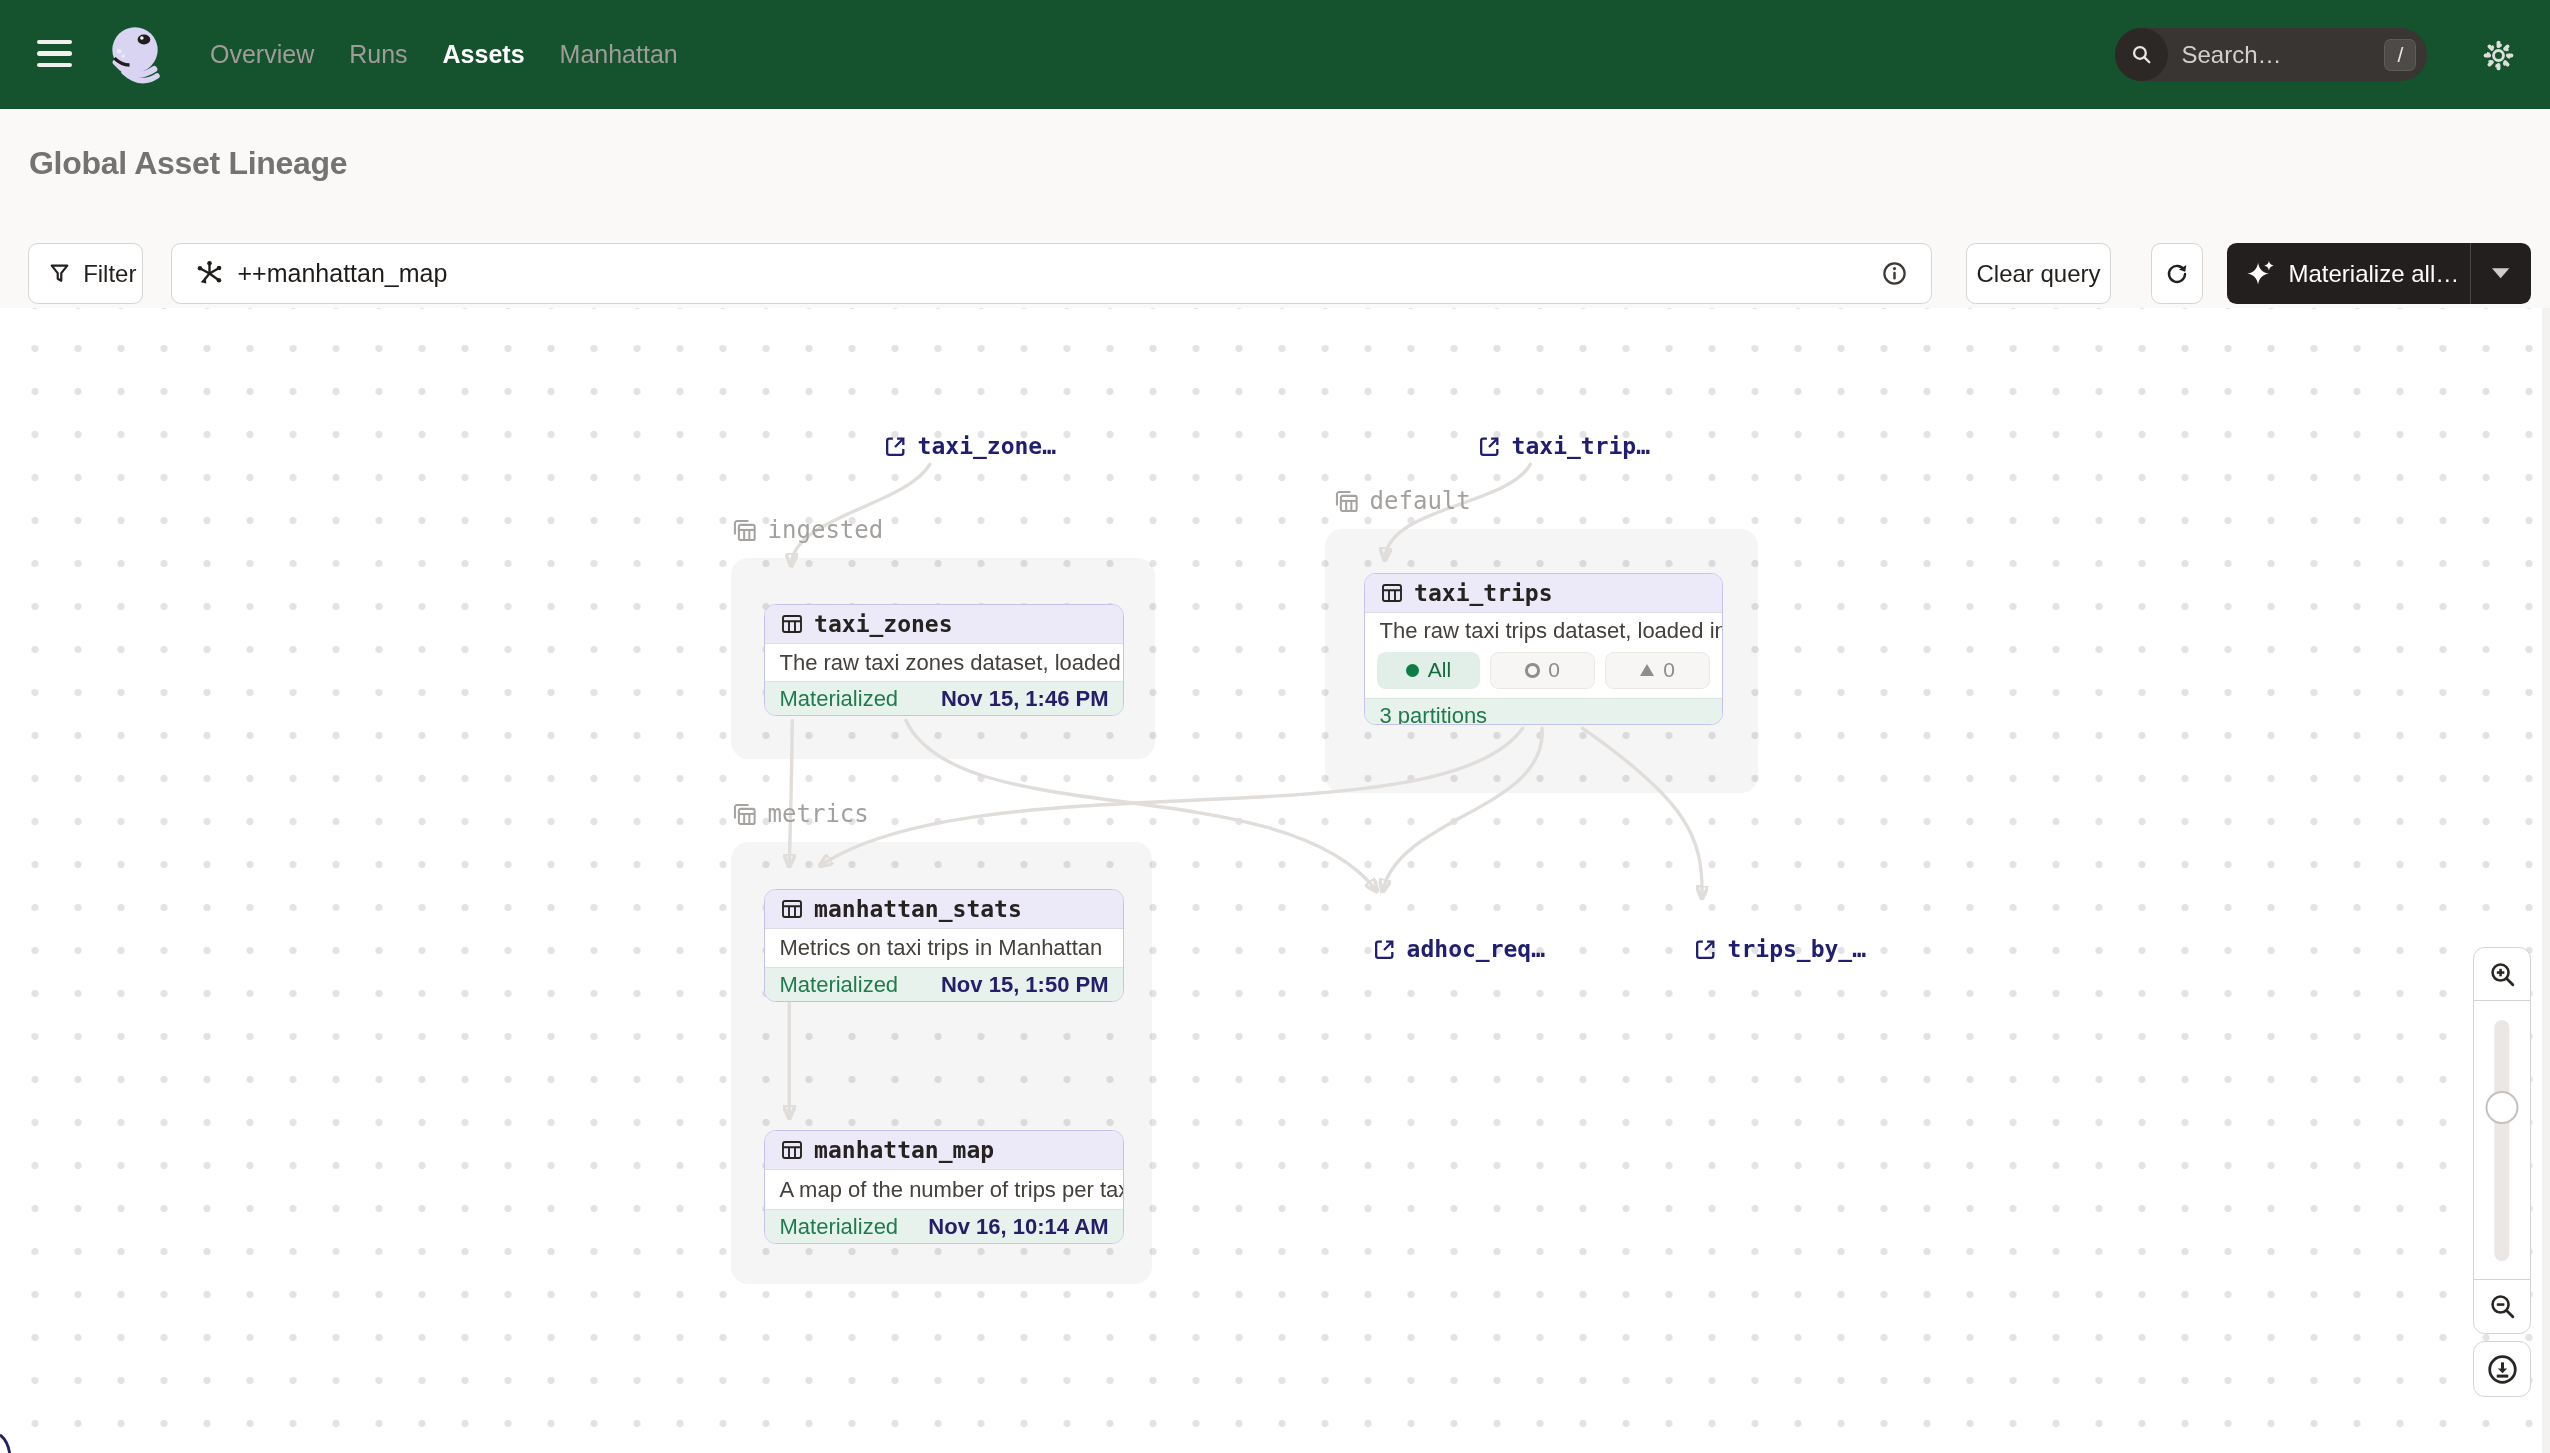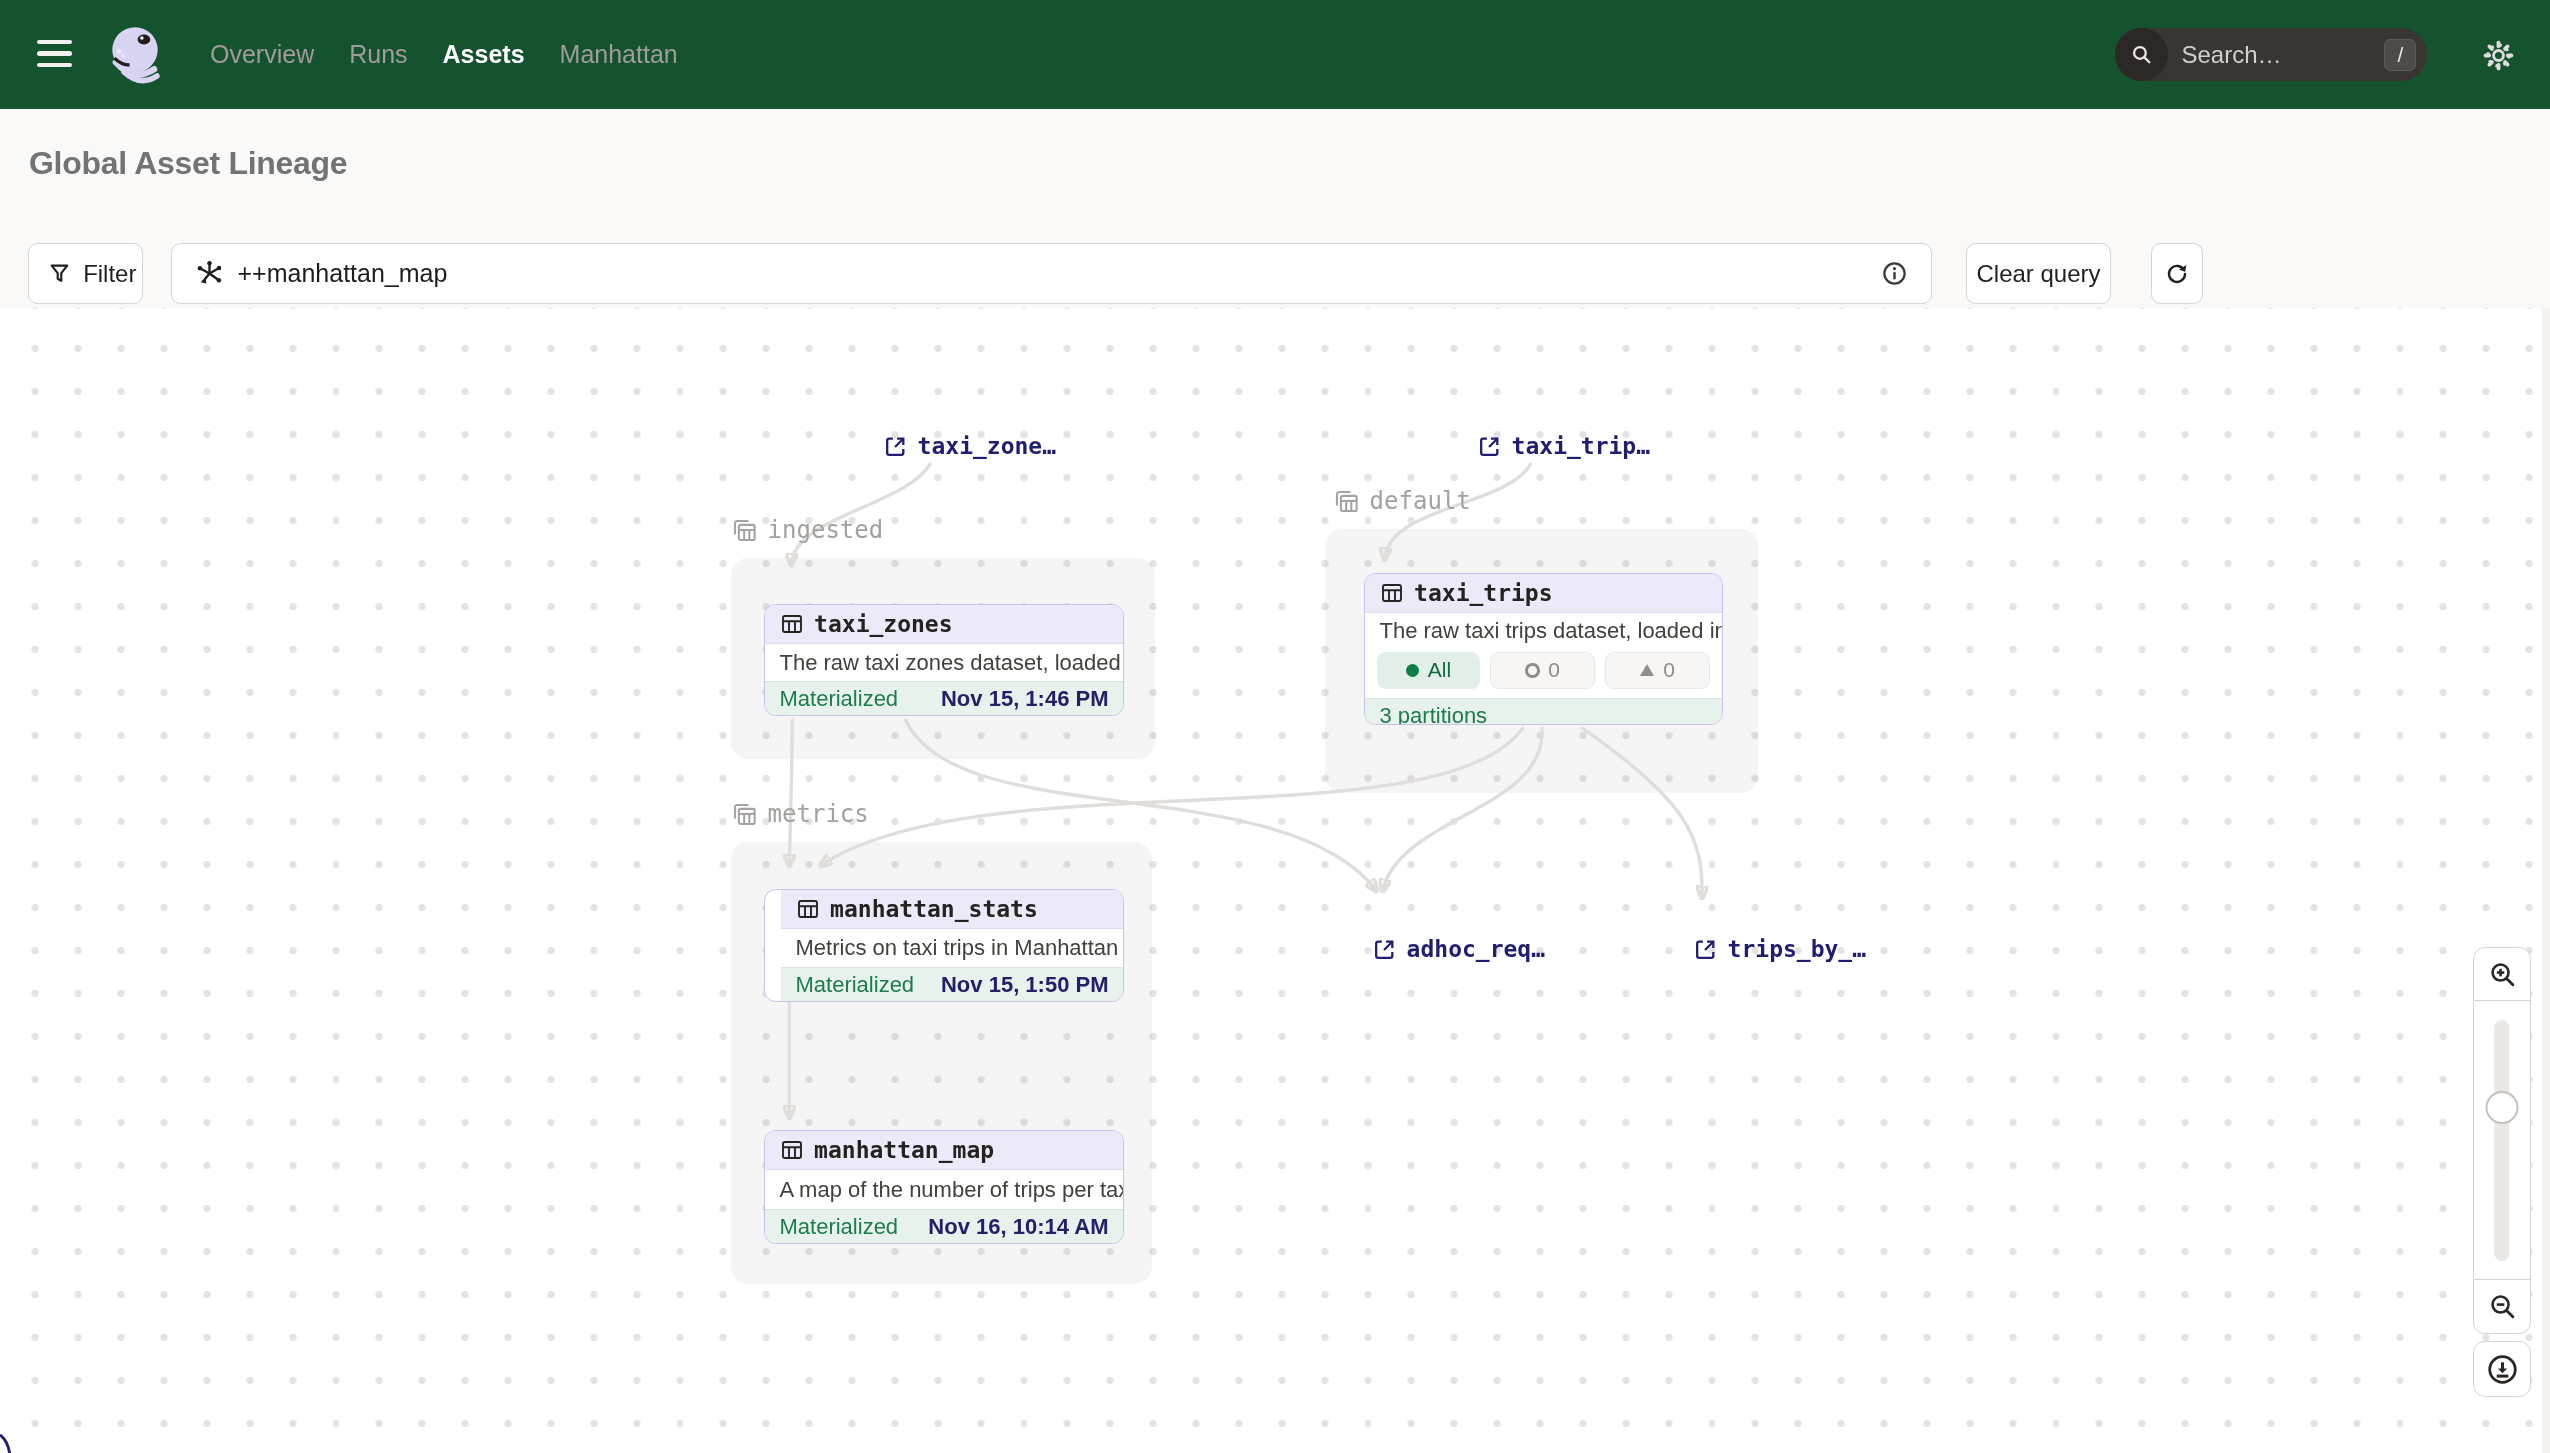--- a/index.html
+++ b/index.html
@@ -203,20 +203,33 @@
     <span>Clear query</span>
   </button>
 
   <button class="btn refresh-btn">
     <svg viewBox="0 0 24 24" width="26" height="26">
       <path d="M18.6 8.6 A7.4 7.4 0 1 0 19.4 12" stroke="#231F1D" stroke-width="2.2" fill="none" stroke-linecap="round"></path>
       <polygon points="20.6,3.6 19.6,9.8 13.8,8.0" fill="#231F1D"></polygon>
     </svg>
   </button>
 
+  <div class="mat-btn">
+    <svg viewBox="0 0 24 24" width="29" height="29" style="margin-left:19px">
+      <path d="M10 3 C10.8 8.2 13.8 11.2 19 12 C13.8 12.8 10.8 15.8 10 21 C9.2 15.8 6.2 12.8 1 12 C6.2 11.2 9.2 8.2 10 3 Z" fill="#fff"></path>
+      <path d="M19 1.5 C19.3 3.9 20.6 5.2 23 5.5 C20.6 5.8 19.3 7.1 19 9.5 C18.7 7.1 17.4 5.8 15 5.5 C17.4 5.2 18.7 3.9 19 1.5 Z" fill="#fff"></path>
+    </svg>
+    <span class="mat-label">Materialize all…</span>
+    <span class="mat-div"></span>
+    <span class="mat-caret">
+      <svg viewBox="0 0 14 8" width="17.3" height="10.6">
+        <polygon points="0,0 14,0 7,8" fill="#CFCDCB"></polygon>
+      </svg>
+    </span>
+  </div>
 </div>
 
 <div class="graph">
 
   <div class="groupbox" style="left:731px; top:250px; width:424px; height:201px;"></div>
   <div class="groupbox" style="left:1325px; top:221px; width:433px; height:264px;"></div>
   <div class="groupbox" style="left:731px; top:534px; width:421px; height:442px;"></div>
 
   <svg class="edges" width="2550" height="1145" viewBox="0 0 2646 1188">
     <defs>
@@ -339,21 +352,21 @@
       <span class="pill pill-gray">
         <span class="tri-ic"></span>
         <span>0</span>
       </span>
     </div>
     <div class="an-footer" style="height:35px; justify-content:flex-start;">
       <span class="an-status">3 partitions</span>
     </div>
   </div>
 
-  <div class="asset-node" style="left:764px; top:581px; width:360px; height:113px;padding-left:16px;">
+  <div class="asset-node" style="left:764px; top:581px; width:360px; height:113px;">
     <div class="an-header">
       <svg viewBox="0 0 24 24" width="24" height="24">
         <rect x="3" y="4" width="18" height="16" rx="2" stroke="#272320" stroke-width="1.9" fill="none"></rect>
         <line x1="3" y1="9.3" x2="21" y2="9.3" stroke="#272320" stroke-width="1.9"></line>
         <line x1="9" y1="9.3" x2="9" y2="20" stroke="#272320" stroke-width="1.9"></line>
         <line x1="15" y1="9.3" x2="15" y2="20" stroke="#272320" stroke-width="1.9"></line>
       </svg>
       <span class="an-name">manhattan_stats</span>
     </div>
     <div class="an-desc" style="height:38px;">Metrics on taxi trips in Manhattan</div>

